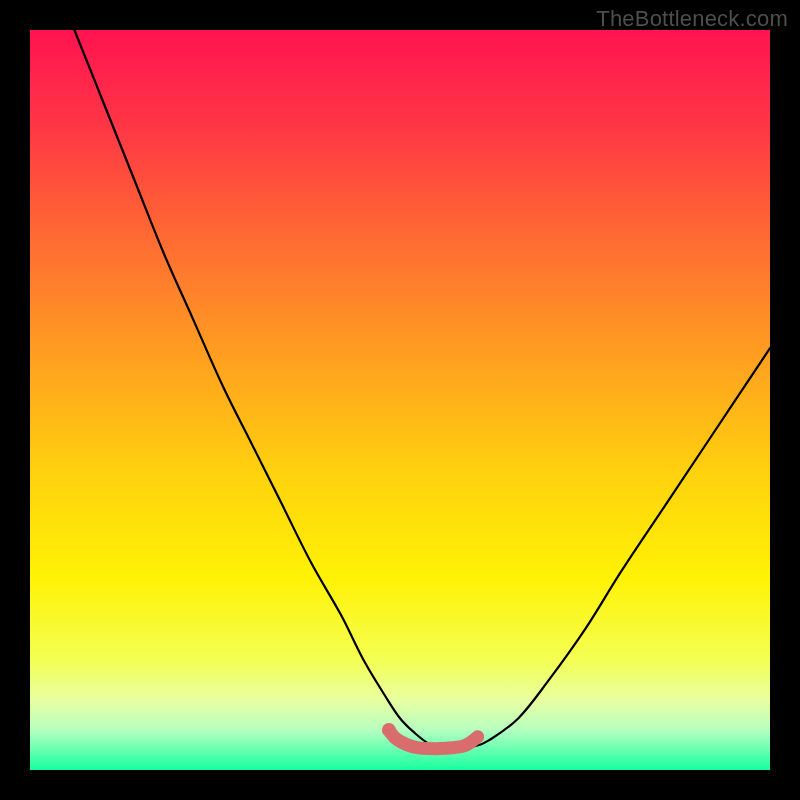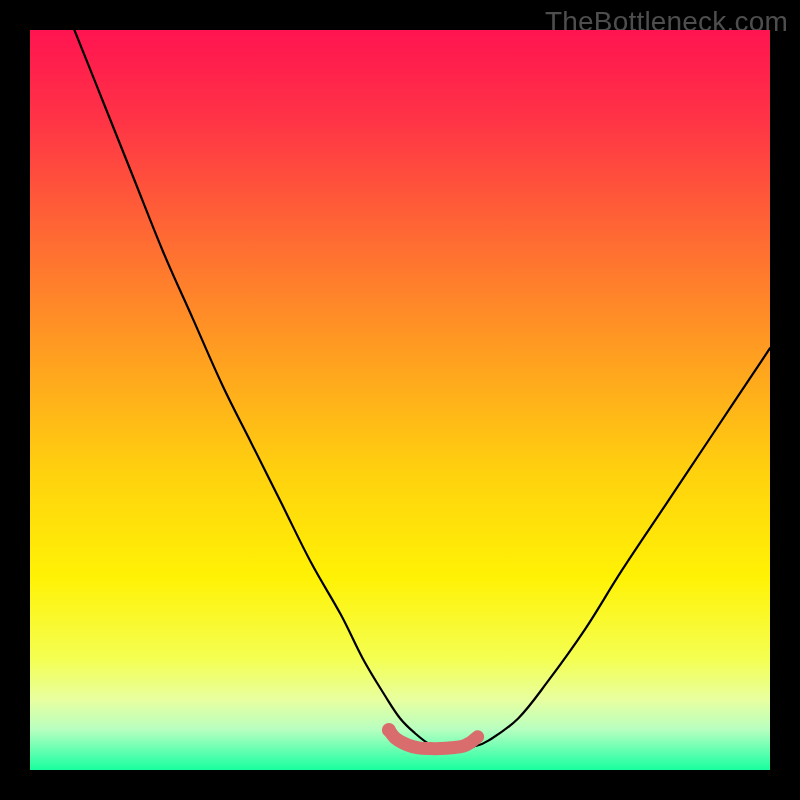--- a/index.html
+++ b/index.html
@@ -31,21 +31,21 @@
     left: 0;
     top: 0;
     width: 740px;
     height: 740px;
   }
   .watermark {
     position: absolute;
     top: 6px;
     right: 12px;
     color: #4e4e4e;
-    font-size: 28px;
+    font-size: 22px;
     font-weight: 500;
     letter-spacing: 0.2px;
   }
   svg.curve {
     position: absolute;
     left: 0;
     top: 0;
     width: 740px;
     height: 740px;
     overflow: visible;

